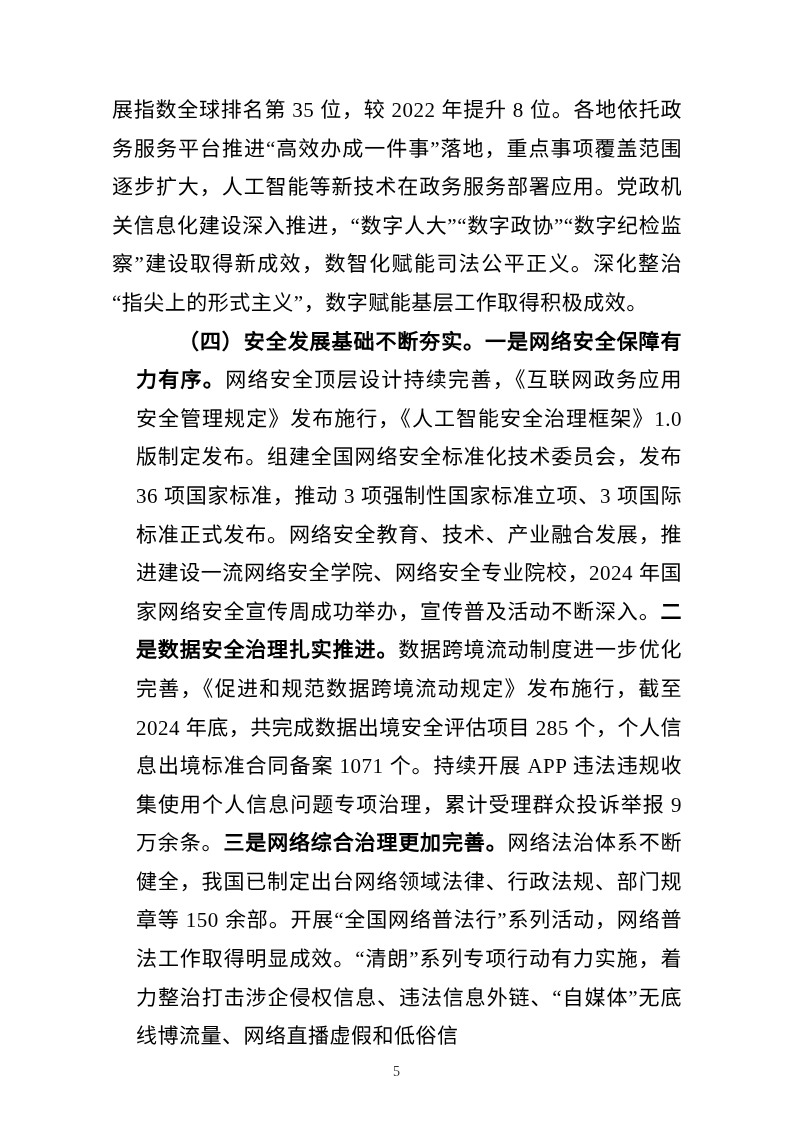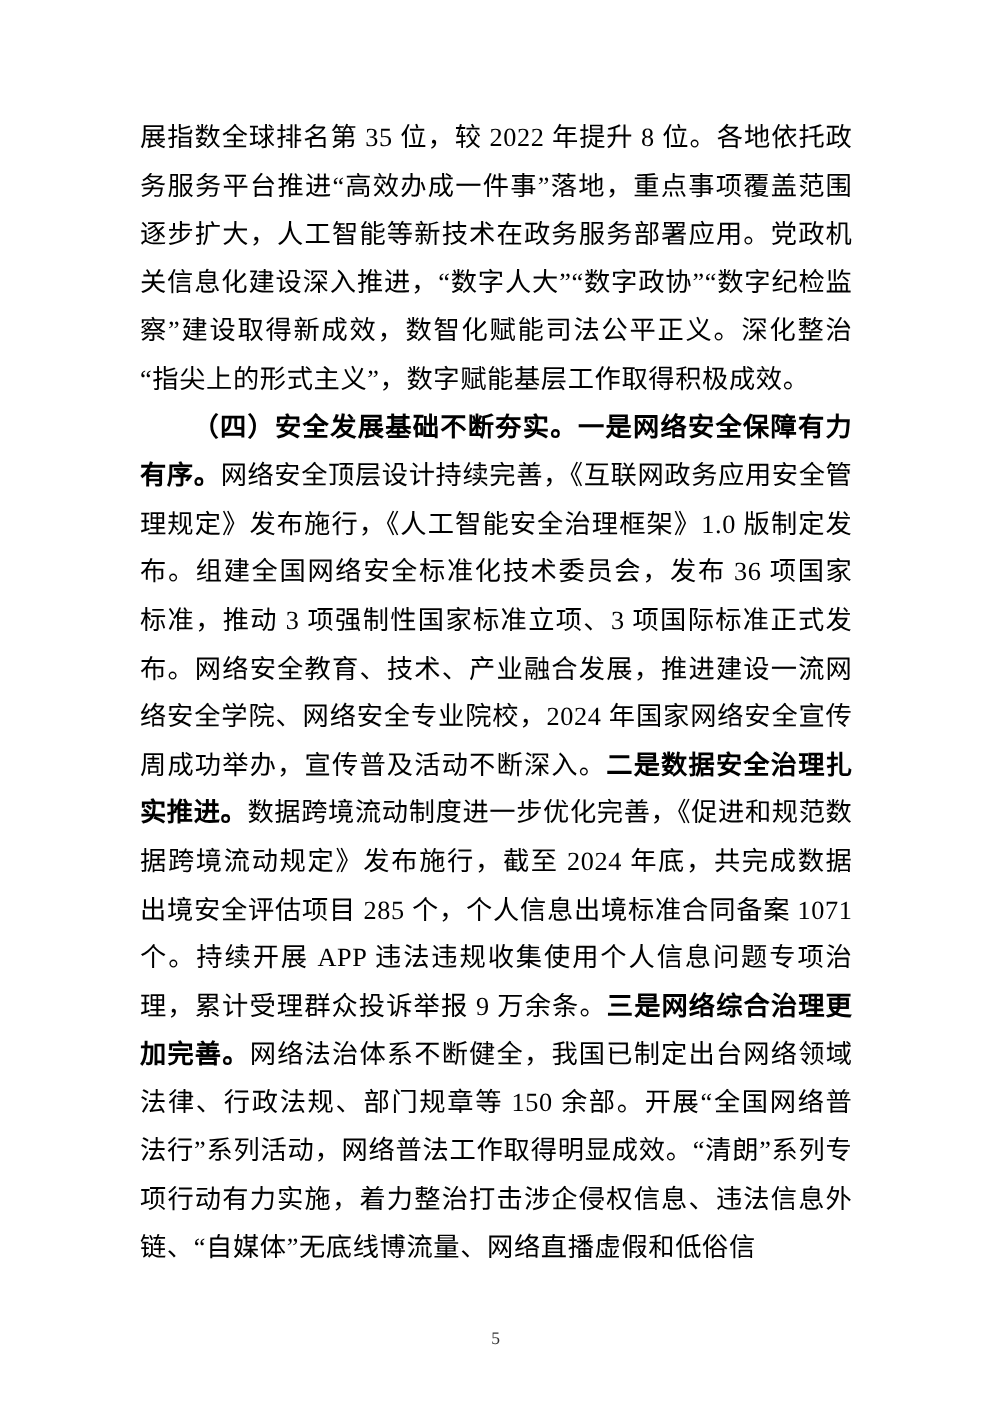--- a/index.html
+++ b/index.html
@@ -27,20 +27,21 @@
     text-align: justify;
     letter-spacing: 0.5px;
   }
   .para {
     margin: 0;
     padding: 0;
     font-family: Liberation Serif, serif;
   }
   .para.indent {
     text-indent: 2em;
+    margin-left: 24px;
   }
   .seg.bold {
     font-weight: bold;
   }
   .page-number {
     position: absolute;
     left: 0;
     right: 0;
     bottom: 42px;
     text-align: center;

